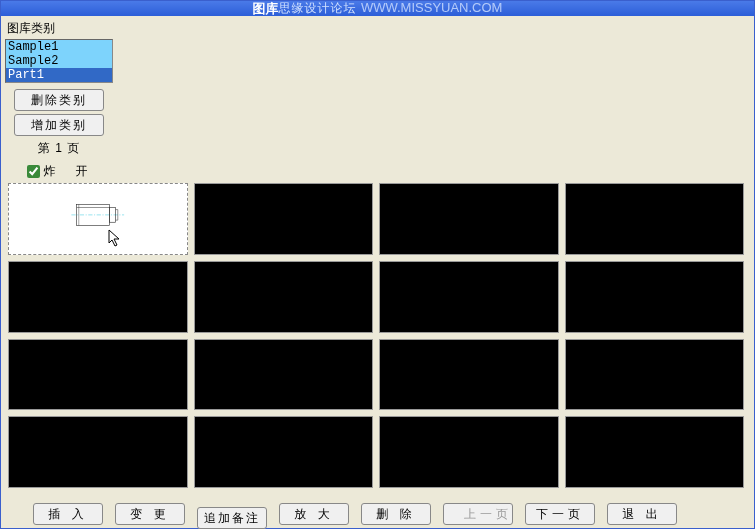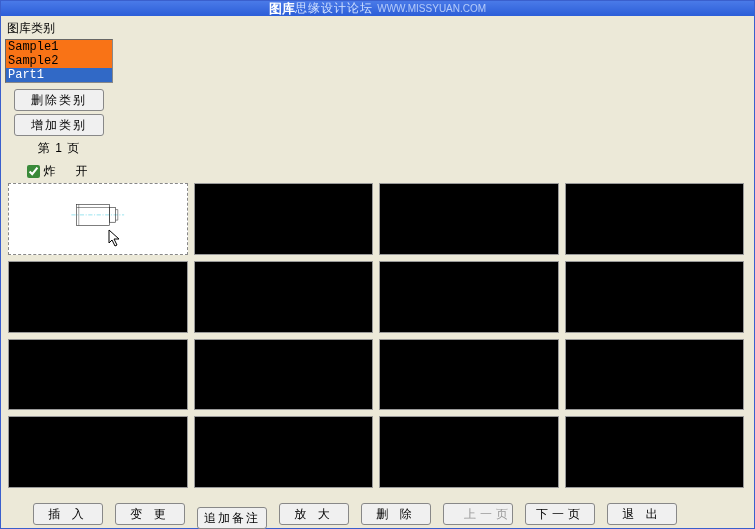--- a/index.html
+++ b/index.html
@@ -1,25 +1,25 @@
 <!DOCTYPE html>
 <html><head>
   <meta charset="utf-8">
   <style>
     * { box-sizing: border-box; margin: 0; padding: 0; }
     body { font-family: "SimSun", "宋体", sans-serif; font-size: 12px; background: #d4d0c8; }
     .window { width: 755px; height: 529px; background: #ece9d8; border: 1px solid #3a5fcd; position: relative; }
     .titlebar { height: 15px; background: linear-gradient(to bottom, #4a7ae8, #2c5ed8); display: flex; align-items: center; justify-content: center; padding: 0 8px; color: white; }
     .titlebar-title { font-size: 13px; font-weight: bold; }
     .watermark { font-size: 12px; color: #d0e0ff; letter-spacing: 1px; }
-    .watermark .url { font-family: Arial, sans-serif; font-size: 10px; letter-spacing: 0; opacity: 0.8; }
+    .watermark .url { font-family: Arial, sans-serif; font-size: 13px; letter-spacing: 0; opacity: 0.8; }
     .content { display: flex; height: 477px; padding: 2px 4px 2px 4px; flex-direction: column; }
     .sidebar { width: 108px; display: flex; flex-direction: column; margin-right: 3px; }
     .sidebar-label { font-size: 12px; padding: 2px 2px; }
-    .listbox { flex: 1; background: #f97316; border: 1px solid #888; border-top: 1px solid #666; border-left: 1px solid #666; overflow: hidden; }
+    .listbox { flex: 1; background: #7dd3fc; border: 1px solid #888; border-top: 1px solid #666; border-left: 1px solid #666; overflow: hidden; }
     .list-item { font-family: "Courier New", monospace; font-size: 12px; padding: 0 2px; line-height: 14px; color: #000; cursor: default; }
     .list-item.selected { background: #3169c6; color: white; }
     .side-buttons { display: flex; flex-direction: column; gap: 3px; margin-top: 6px; }
     .btn { background: #f0f0f0; border: 1px solid #888; border-radius: 3px; height: 22px; display: flex; align-items: center; justify-content: center; cursor: pointer; font-size: 12px; letter-spacing: 2px; }
     .btn.disabled { color: #999; cursor: default; padding-left: 20px; }
     .side-buttons .btn { width: 90px; margin: 0 auto; }
     .page-info { text-align: center; margin-top: 4px; font-size: 12px; letter-spacing: 1px; }
     .checkbox-row { display: flex; align-items: center; justify-content: center; margin-top: 6px; font-size: 12px; letter-spacing: 4px; }
     .checkbox-row input { margin-right: 4px; accent-color: #3a8a3a; }
     .grid-area { flex: 1; display: grid; grid-template-columns: repeat(4, 1fr); grid-template-rows: repeat(4, 1fr); gap: 6px; padding: 3px 6px 3px 3px; }

